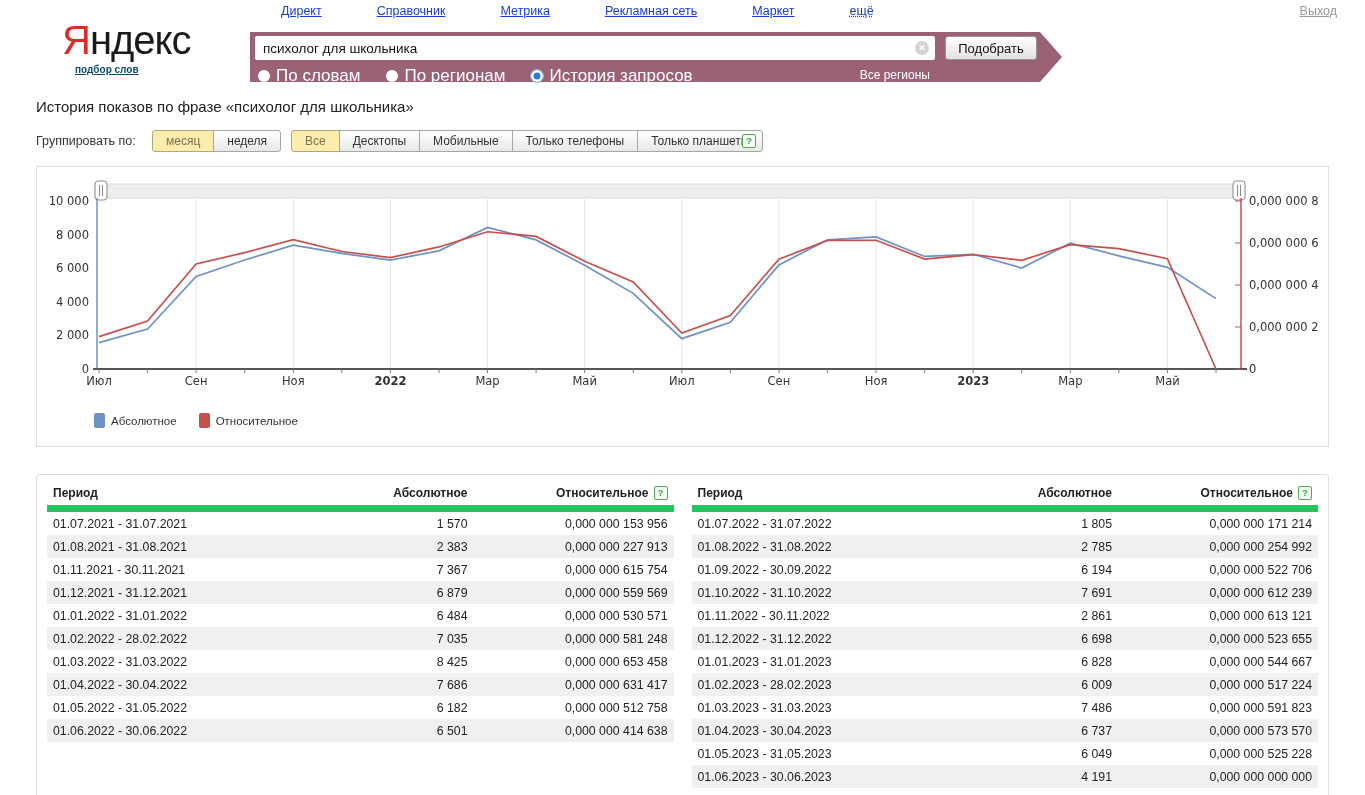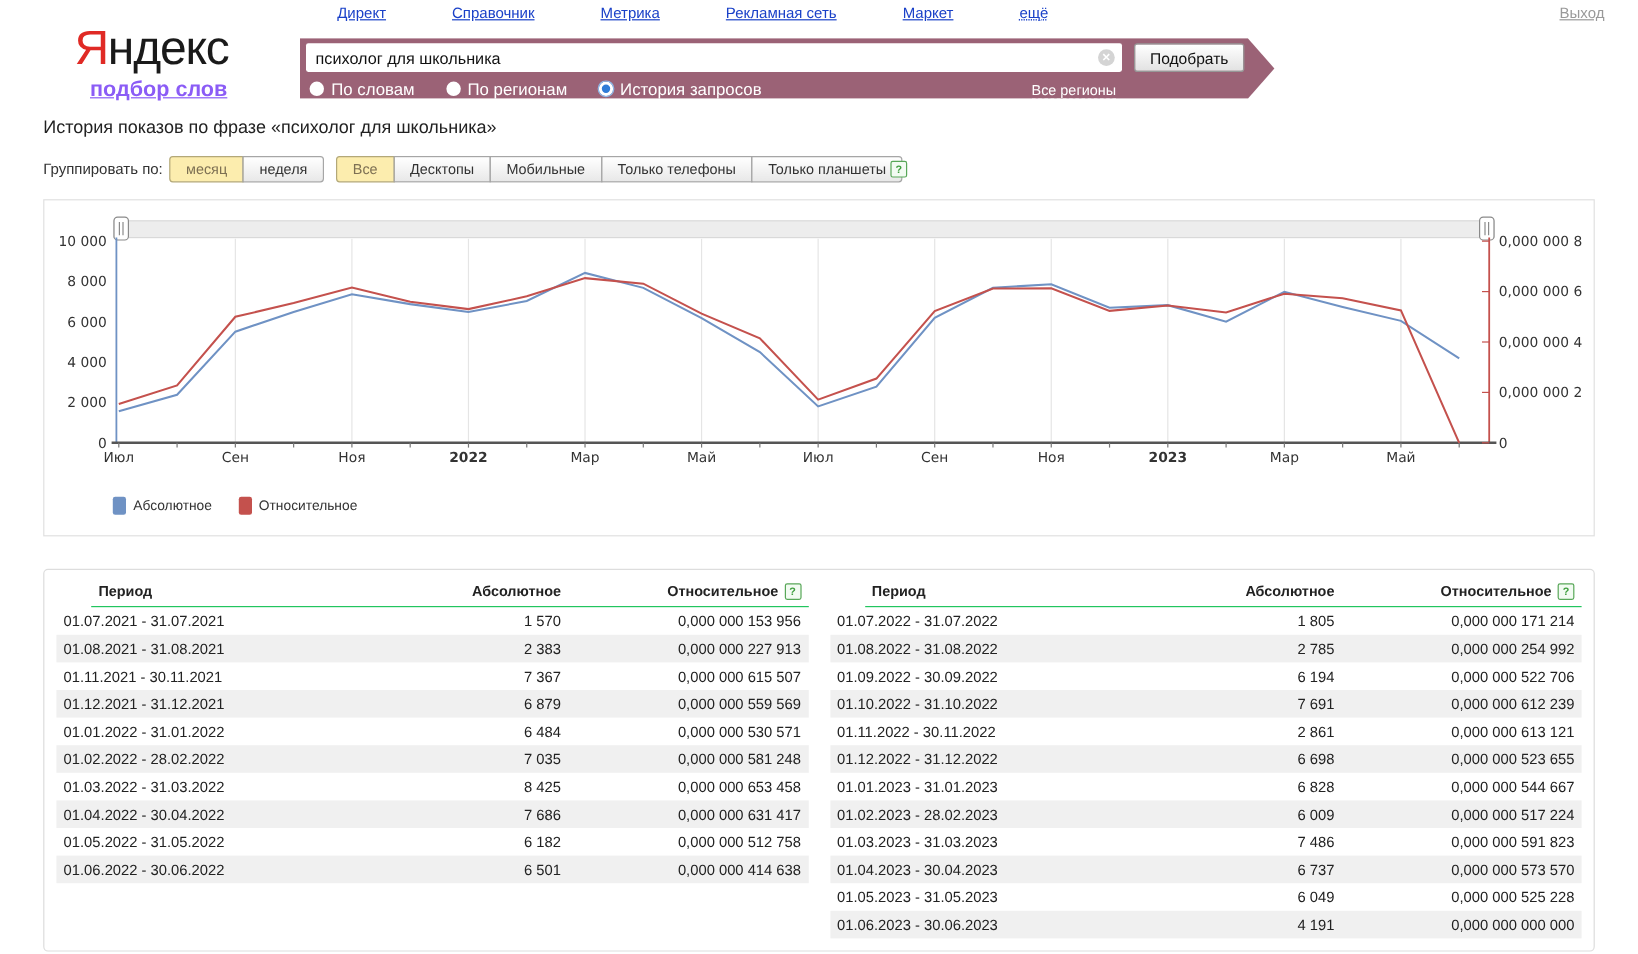--- a/index.html
+++ b/index.html
@@ -6,55 +6,55 @@
   body{width:1365px;height:795px;background:#fff;font-family:"Liberation Sans",sans-serif;color:#222;position:relative;overflow:hidden;}
   a{cursor:pointer;}
   
   .topnav{position:absolute;left:250px;top:4px;display:flex;gap:24px;font-size:12.5px;}
   .topnav a{color:#1a41c8;text-decoration:underline;white-space:nowrap;margin-left:31px;}
   .topnav a.more{text-decoration:underline dotted;}
   .logout{position:absolute;right:28px;top:4px;font-size:12.5px;color:#999;text-decoration:underline;}
   .logo{position:absolute;left:62px;top:18px;font-size:40px;letter-spacing:-1px;font-weight:400;}
   .logo .ya{color:#e02a25;}
   .logo .rest{color:#1a1a1a;}
-  .logo-sub{position:absolute;left:75px;top:64px;font-size:18px;font-weight:bold;color:#8b5cf6;text-decoration:underline;}
+  .logo-sub{position:absolute;left:75px;top:64px;font-size:10px;font-weight:bold;color:#0c4a6e;text-decoration:underline;}
   .band{position:absolute;left:250px;top:32px;width:790px;height:50px;background:#9b6276;}
   .band-arrow{position:absolute;right:-22px;top:0;width:0;height:0;border-top:25px solid transparent;border-bottom:25px solid transparent;border-left:22px solid #9b6276;}
   .search-wrap{position:absolute;left:5px;top:4px;width:680px;height:24px;background:#fff;border-radius:2px;}
   .search-wrap input{position:absolute;left:0;top:0;width:100%;height:100%;border:none;outline:none;padding:0 26px 0 8px;font-size:13.5px;font-family:"Liberation Sans",sans-serif;color:#111;box-sizing:border-box;background:transparent;}
   .clear-x{position:absolute;right:6px;top:5px;width:14px;height:14px;border-radius:50%;background:#d4d4d4;color:#fff;font-size:9px;line-height:14px;text-align:center;font-weight:bold;cursor:pointer;}
   .submit-btn{position:absolute;left:695px;top:4px;width:92px;height:24px;background:linear-gradient(#ffffff,#e2e2e2);border:1px solid #979797;border-radius:3px;font-size:13px;font-family:"Liberation Sans",sans-serif;color:#111;cursor:pointer;box-sizing:border-box;}
-  .modes{position:absolute;left:8px;top:34px;display:flex;gap:26px;align-items:center;font-size:14px;color:#fff;}
+  .modes{position:absolute;left:8px;top:34px;display:flex;gap:26px;align-items:center;font-size:17px;color:#fff;}
   .mode{display:flex;align-items:center;cursor:pointer;white-space:nowrap;}
   .radio{display:inline-block;width:12px;height:12px;border-radius:50%;background:#fff;margin-right:6px;}
   .radio.sel{background:#2f7cd8;box-shadow:inset 0 0 0 2.5px #fff;outline:1px solid #8fb9e8;}
   .all-regions{position:absolute;right:110px;top:36px;font-size:12px;color:#fff;border-bottom:1px dashed rgba(255,255,255,.75);cursor:pointer;}
   
   .content{position:absolute;left:36px;top:90px;width:1293px;}
   .page-title{font-size:15px;color:#222;margin:8px 0 0 0;font-weight:400;}
   .controls{margin-top:15px;height:22px;position:relative;font-size:12.5px;color:#333;}
   .controls .grp-label{position:absolute;left:0;top:4px;}
   .btn-group{position:absolute;top:0;display:flex;}
   .btn-group.g1{left:100px;}
   .btn-group.g2{left:239px;}
   .sbtn{height:22px;line-height:20px;padding:0 13px;background:linear-gradient(#ffffff,#e8e8e8);border:1px solid #a6a6a6;margin-left:-1px;font-size:12px;color:#333;cursor:pointer;white-space:nowrap;}
-  .sbtn:first-child{border-radius:3px 0 0 3px;margin-left:5px;}
+  .sbtn:first-child{border-radius:3px 0 0 3px;margin-left:16px;}
   .sbtn:last-child{border-radius:0 3px 3px 0;}
   .sbtn.on{background:#fcedae;color:#7d7053;border-color:#b3a878;}
   .qicon{display:inline-block;width:12px;height:12px;line-height:12px;text-align:center;border:1px solid #58a758;color:#3f9e3f;background:#f2fbf2;font-size:9px;font-weight:bold;border-radius:2px;cursor:pointer;}
   .controls .qicon{position:absolute;left:706px;top:4px;}
   
   .chart-card{margin-top:14px;width:1291px;height:279px;border:1px solid #e0e0e0;background:#fff;box-sizing:content-box;}
   .legend{margin:14px 0 0 57px;display:flex;gap:22px;align-items:center;font-size:11.5px;color:#333;}
   .legend .item{display:flex;align-items:center;gap:6px;cursor:pointer;}
   .legend .swatch{width:11px;height:15px;border-radius:2px;display:inline-block;}
   
   .table-card{margin-top:27px;width:1271px;min-height:285px;border:1px solid #ddd;border-radius:4px;background:#fff;padding:6px 10px 10px 10px;display:flex;gap:18px;}
   .half{flex:1;min-width:0;}
-  .thead{display:flex;height:24px;align-items:center;border-bottom:1px solid #22c55e;font-weight:bold;font-size:12px;color:#222;padding:0 6px;margin-left:29px;}
+  .thead{display:flex;height:24px;align-items:center;border-bottom:7px solid #22c55e;font-weight:bold;font-size:12px;color:#222;padding:0 6px;}
   .trow{display:flex;height:23px;align-items:center;font-size:12.3px;color:#222;padding:0 6px;}
   .trow.alt{background:#f0f0f0;}
   .c-period{flex:1;text-align:left;white-space:nowrap;}
   .c-abs{width:150px;text-align:right;white-space:nowrap;}
   .c-rel{width:200px;text-align:right;white-space:nowrap;}
   .thead .qicon{margin-left:5px;}
   .thead .c-rel{display:flex;justify-content:flex-end;align-items:center;}
 </style>
 </head>
 <body>
@@ -221,21 +221,21 @@
           <span class="c-rel">0,000 000 153 956</span>
         </div>
         <div class="trow alt">
           <span class="c-period">01.08.2021 - 31.08.2021</span>
           <span class="c-abs">2 383</span>
           <span class="c-rel">0,000 000 227 913</span>
         </div>
         <div class="trow">
           <span class="c-period">01.11.2021 - 30.11.2021</span>
           <span class="c-abs">7 367</span>
-          <span class="c-rel">0,000 000 615 507</span>
+          <span class="c-rel">0,000 000 615 754</span>
         </div>
         <div class="trow alt">
           <span class="c-period">01.12.2021 - 31.12.2021</span>
           <span class="c-abs">6 879</span>
           <span class="c-rel">0,000 000 559 569</span>
         </div>
         <div class="trow">
           <span class="c-period">01.01.2022 - 31.01.2022</span>
           <span class="c-abs">6 484</span>
           <span class="c-rel">0,000 000 530 571</span>

